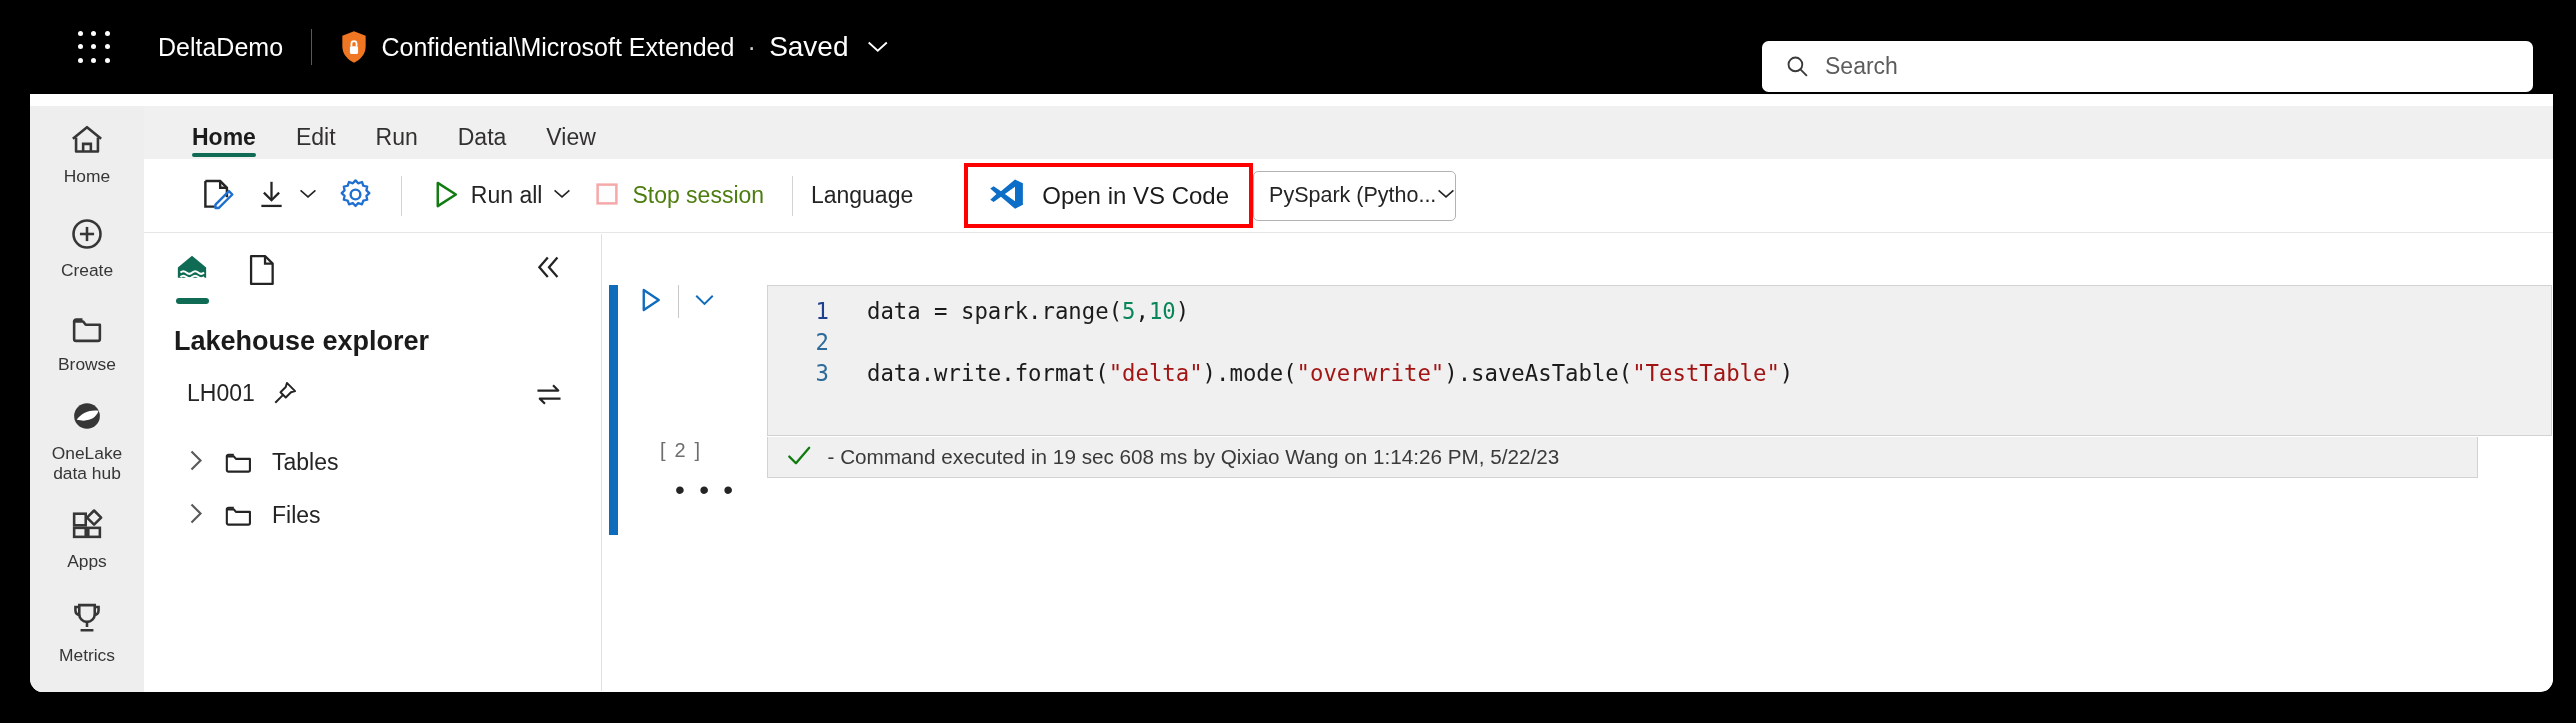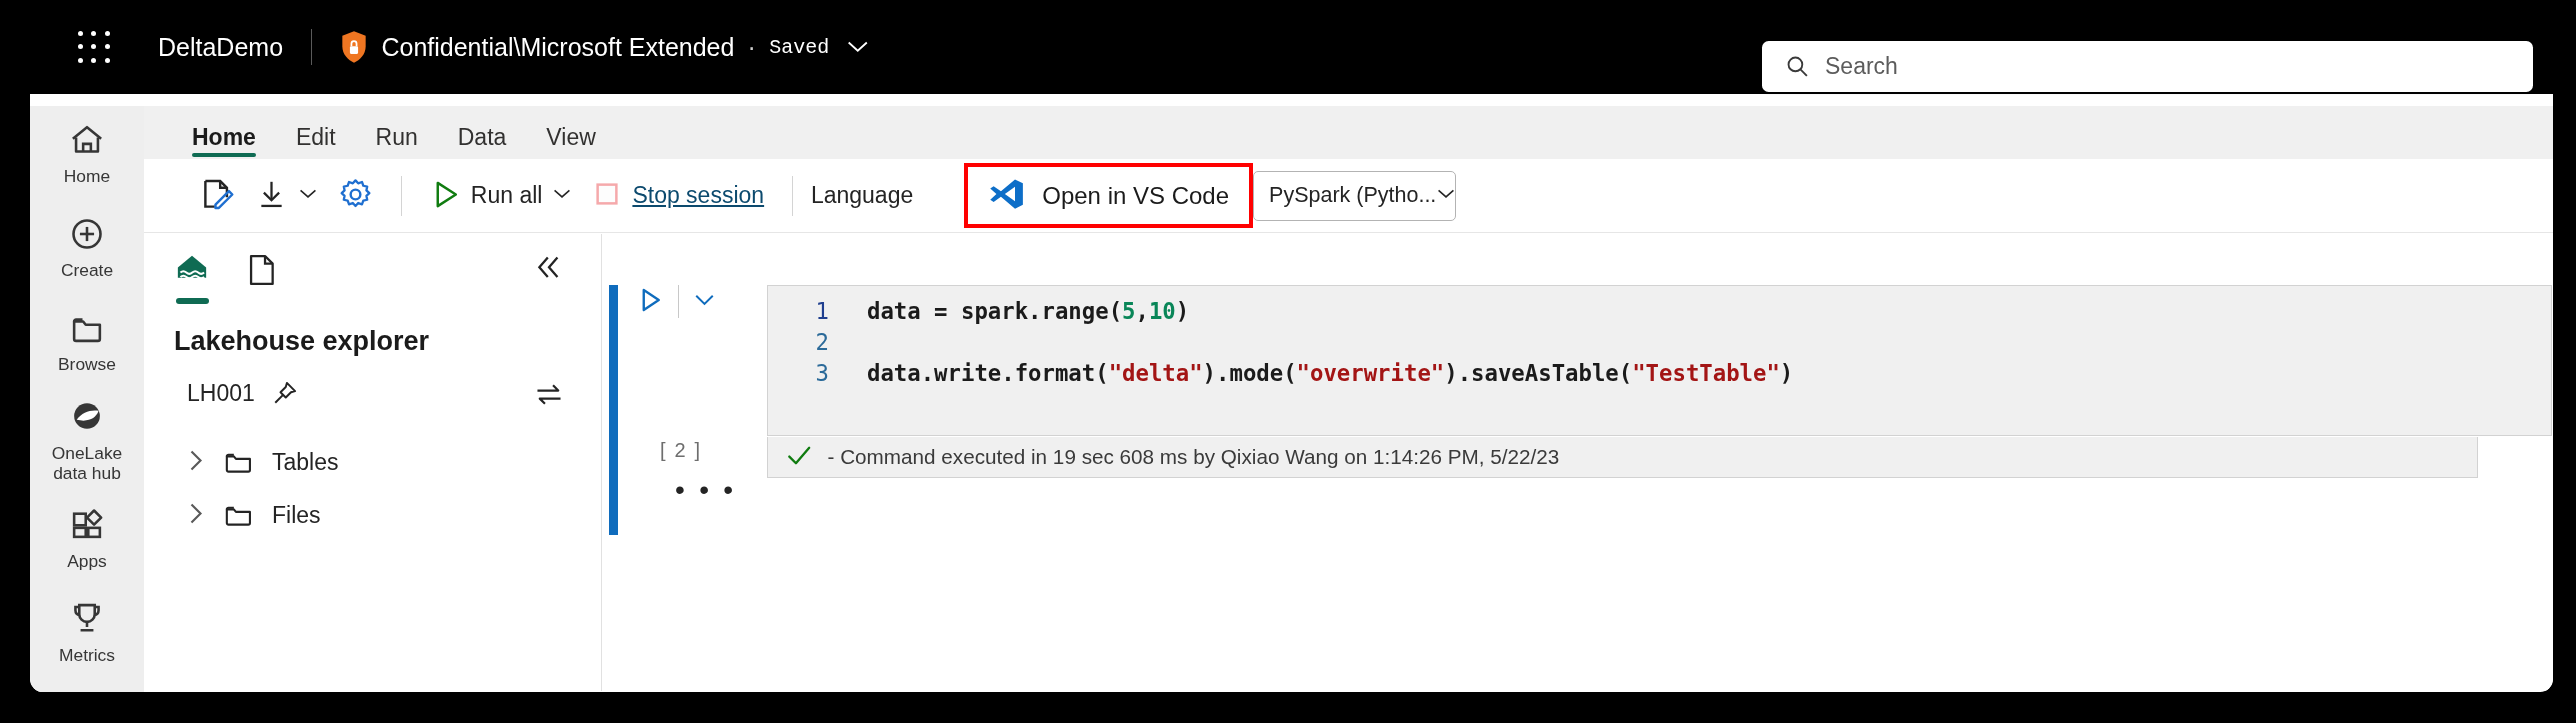--- a/index.html
+++ b/index.html
@@ -39,21 +39,21 @@
   }
   .waffle i { width: 5px; height: 5px; border-radius: 50%; background: #ffffff; display:block; margin: auto; }
   .app-name {
     color: #ffffff; font-size: 25px; margin-left: 46px; white-space: nowrap;
     cursor: pointer;
   }
   .vdiv-top { width: 0.8px; height: 36px; background: #5a5a5a; margin: 0 28px; }
   .shield-wrap { width: 30px; height: 35px; display:flex; align-items:center; }
   .sens-label { color: #ffffff; font-size: 25px; margin-left: 11.6px; white-space: nowrap; }
   .dot-sep { color: #d0d0d0; font-size: 25px; margin: 0 13.2px; }
-  .saved { color: #ffffff; font-size: 20px; font-family: Liberation Mono, monospace; }
+  .saved { color: #ffffff; font-size: 28px; }
   .chev-white { margin-left: 18px; display:flex; align-items:center; cursor:pointer; }
 
   #search-box {
     position: absolute;
     left: 1732px; top: 41px;
     width: 771px; height: 51px;
     background: #ffffff;
     border-radius: 6.6px;
     display: flex; align-items: center;
     box-shadow: 0 0.8px 2.5px rgba(0,0,0,.25);
@@ -106,21 +106,21 @@
     background: #ffffff;
     display: flex; align-items: center;
     padding-left: 46px;
     border-bottom: 0.8px solid #e6e6e6;
   }
   .tb-btn {
     display: flex; align-items: center; gap: 10px;
     height: 50px; padding: 0 10px; cursor: pointer; border-radius: 3.3px;
   }
   .tb-btn .t { font-size: 23px; color: #242424; white-space: nowrap; }
-  .tb-btn.disabled .t { color: #0c4a6e; text-decoration: underline; }
+  .tb-btn.disabled .t { color: #4d7c0f; }
   .tb-div { width: 0.8px; height: 40px; background: #d4d4d4; margin: 0 18px; }
   .lang-label { font-size: 23px; color: #242424; margin-right: 18px; white-space: nowrap; }
   #lang-select {
     width: 203px; height: 50px;
     border: 0.8px solid #b3b3b3; border-radius: 5px;
     display: flex; align-items: center; justify-content: space-between;
     padding: 0 11.6px 0 15px; cursor: pointer; background:#fff;
   }
   #lang-select .v { font-size: 21.5px; color: #242424; white-space: nowrap; }
 
@@ -198,21 +198,21 @@
     display: flex; align-items: baseline;
     height: 31px;
     font-family: "DejaVu Sans Mono", monospace;
     font-size: 22.3px;
   }
   .ln {
     width: 99px; text-align: right; padding-right: 38px;
     color: #2b6a99; font-family: "DejaVu Sans Mono", monospace; font-size: 22.3px;
   }
   .ln.first { color: #1f3f8f; }
-  .code-txt { color: #1b1b1b; white-space: pre; font-weight: bold; }
+  .code-txt { color: #1b1b1b; white-space: pre; }
   .tok-num { color: #098658; }
   .tok-str { color: #a31515; }
 
   #status-row {
     position: absolute; left: 165px; top: 203px;
     width: 1711px; height: 41px;
     background: #f0f0f0;
     border-left: 0.8px solid #d2d2d2;
     border-right: 0.8px solid #d2d2d2;
     border-bottom: 0.8px solid #d2d2d2;

